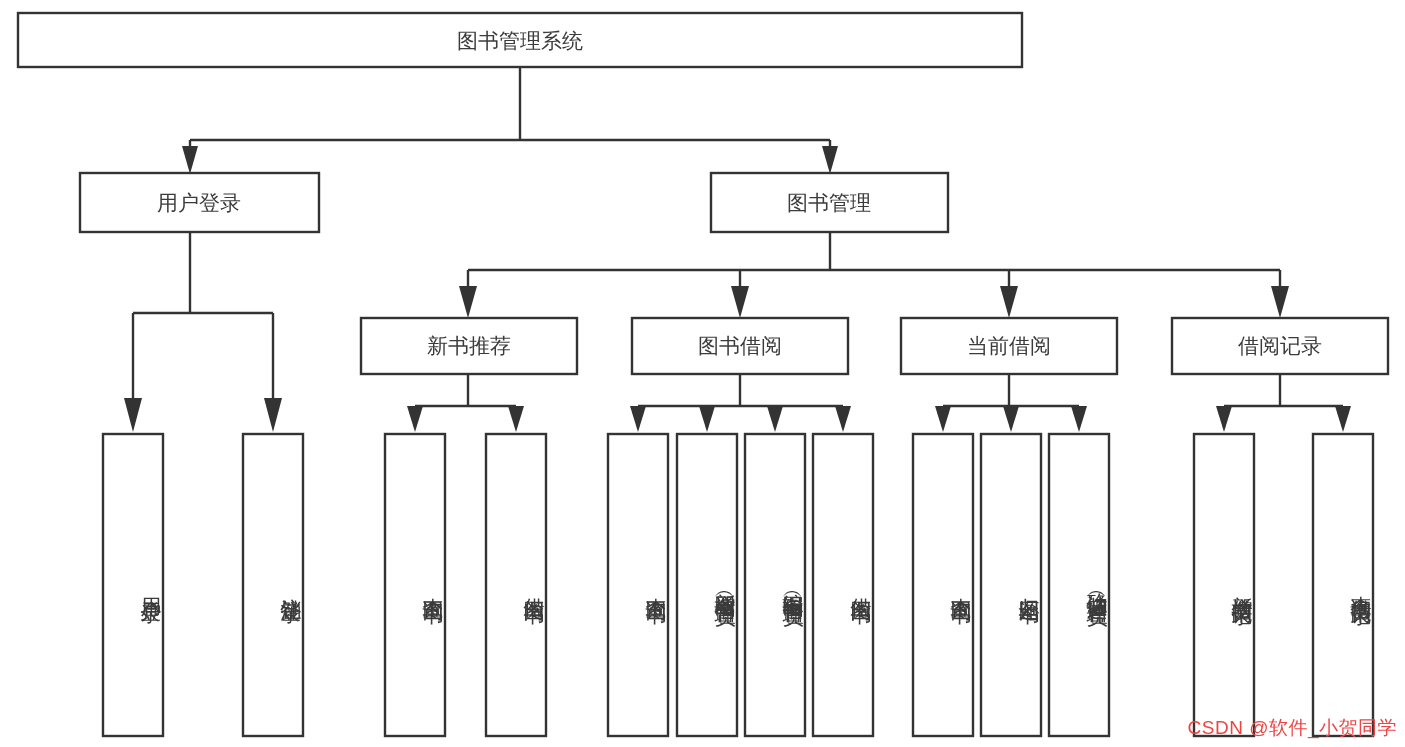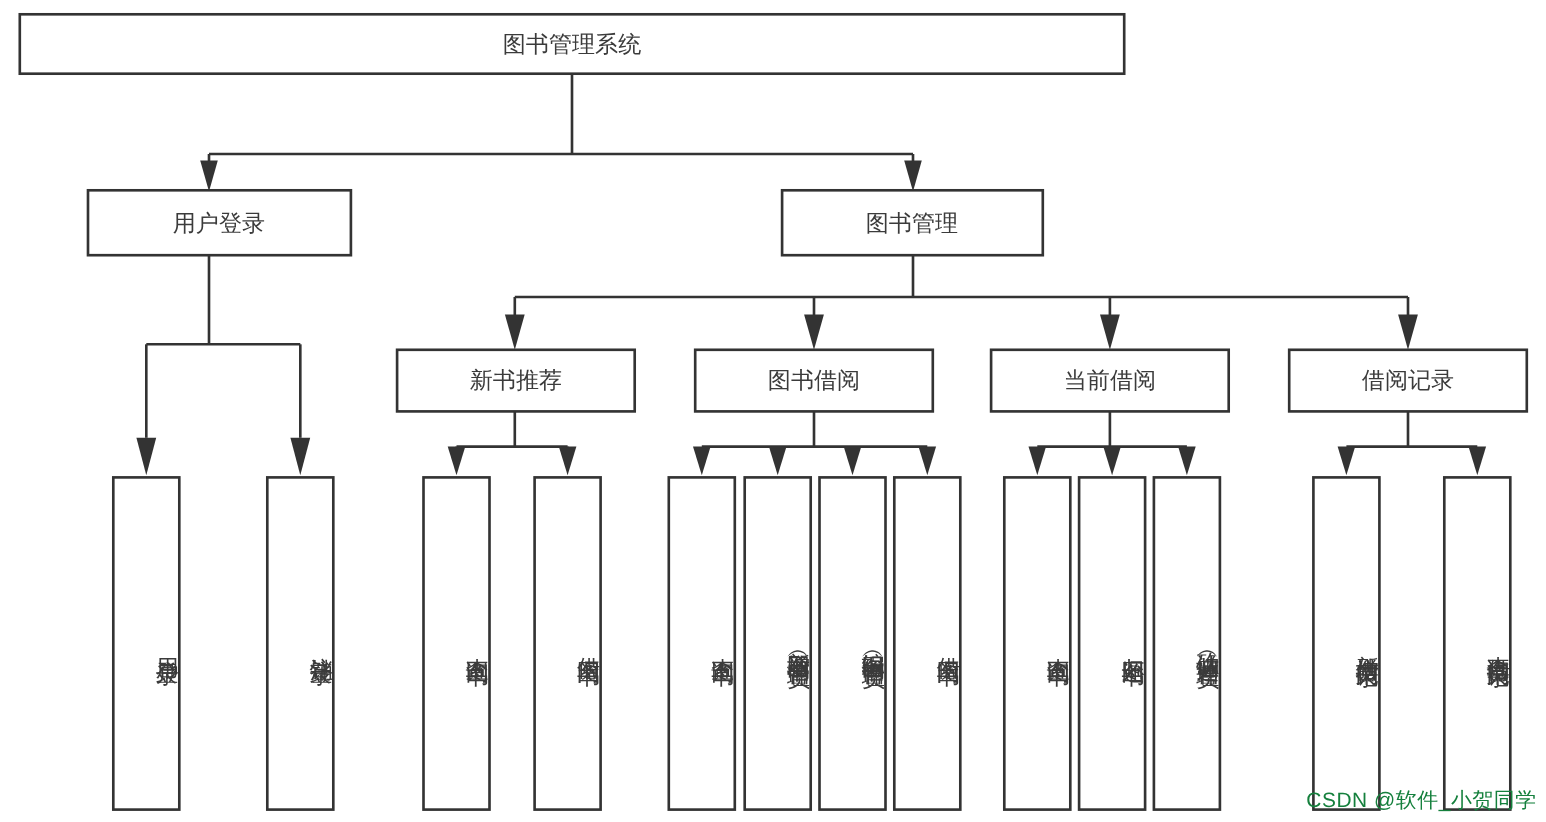--- a/index.html
+++ b/index.html
@@ -65,21 +65,21 @@
     align-items: flex-start;
     justify-content: center;
     pointer-events: none;
   }
   .watermark {
     position: absolute;
     right: 8px;
     bottom: 6px;
     font-family: "Liberation Sans", "DejaVu Sans", sans-serif;
     font-size: 19px;
-    color: #15803d;
+    color: #ef4444;
     letter-spacing: 0.5px;
     white-space: nowrap;
   }
 </style>
 </head>
 <body>
 
 <div id="diagram-root">
 
   <svg id="flow-svg" viewBox="0 0 1405 747">

